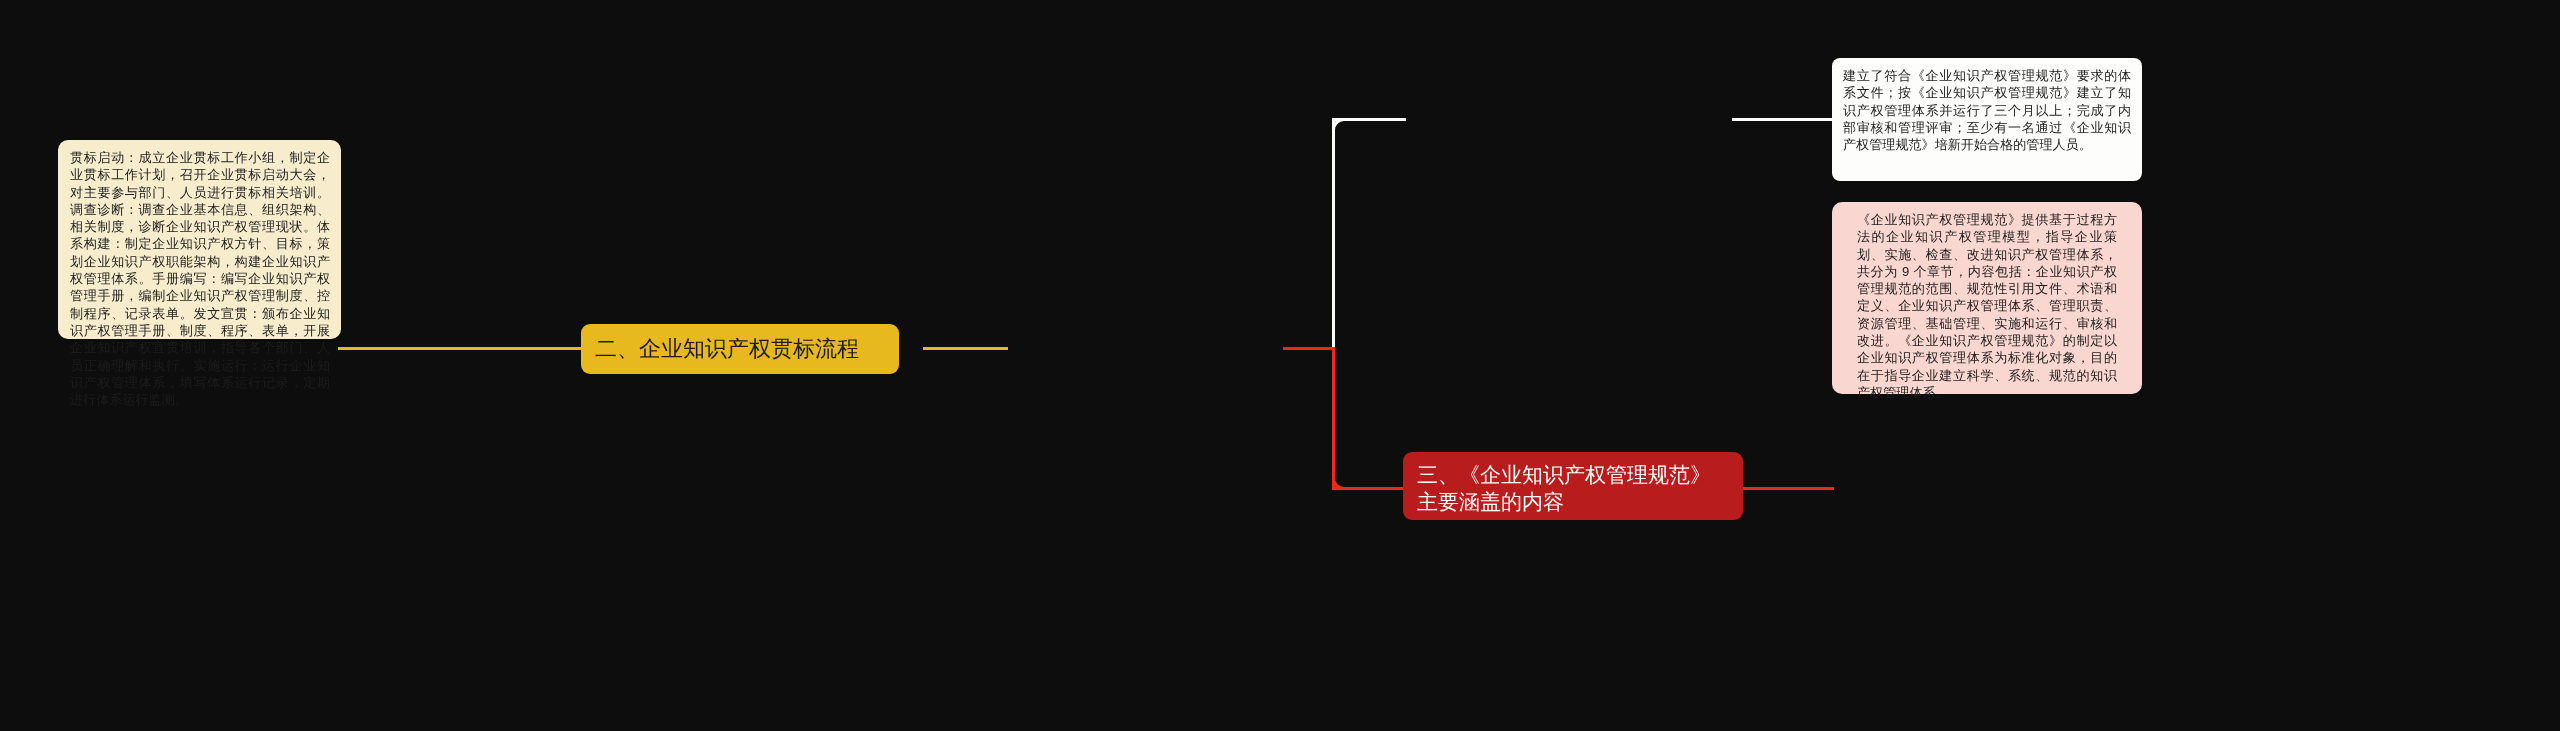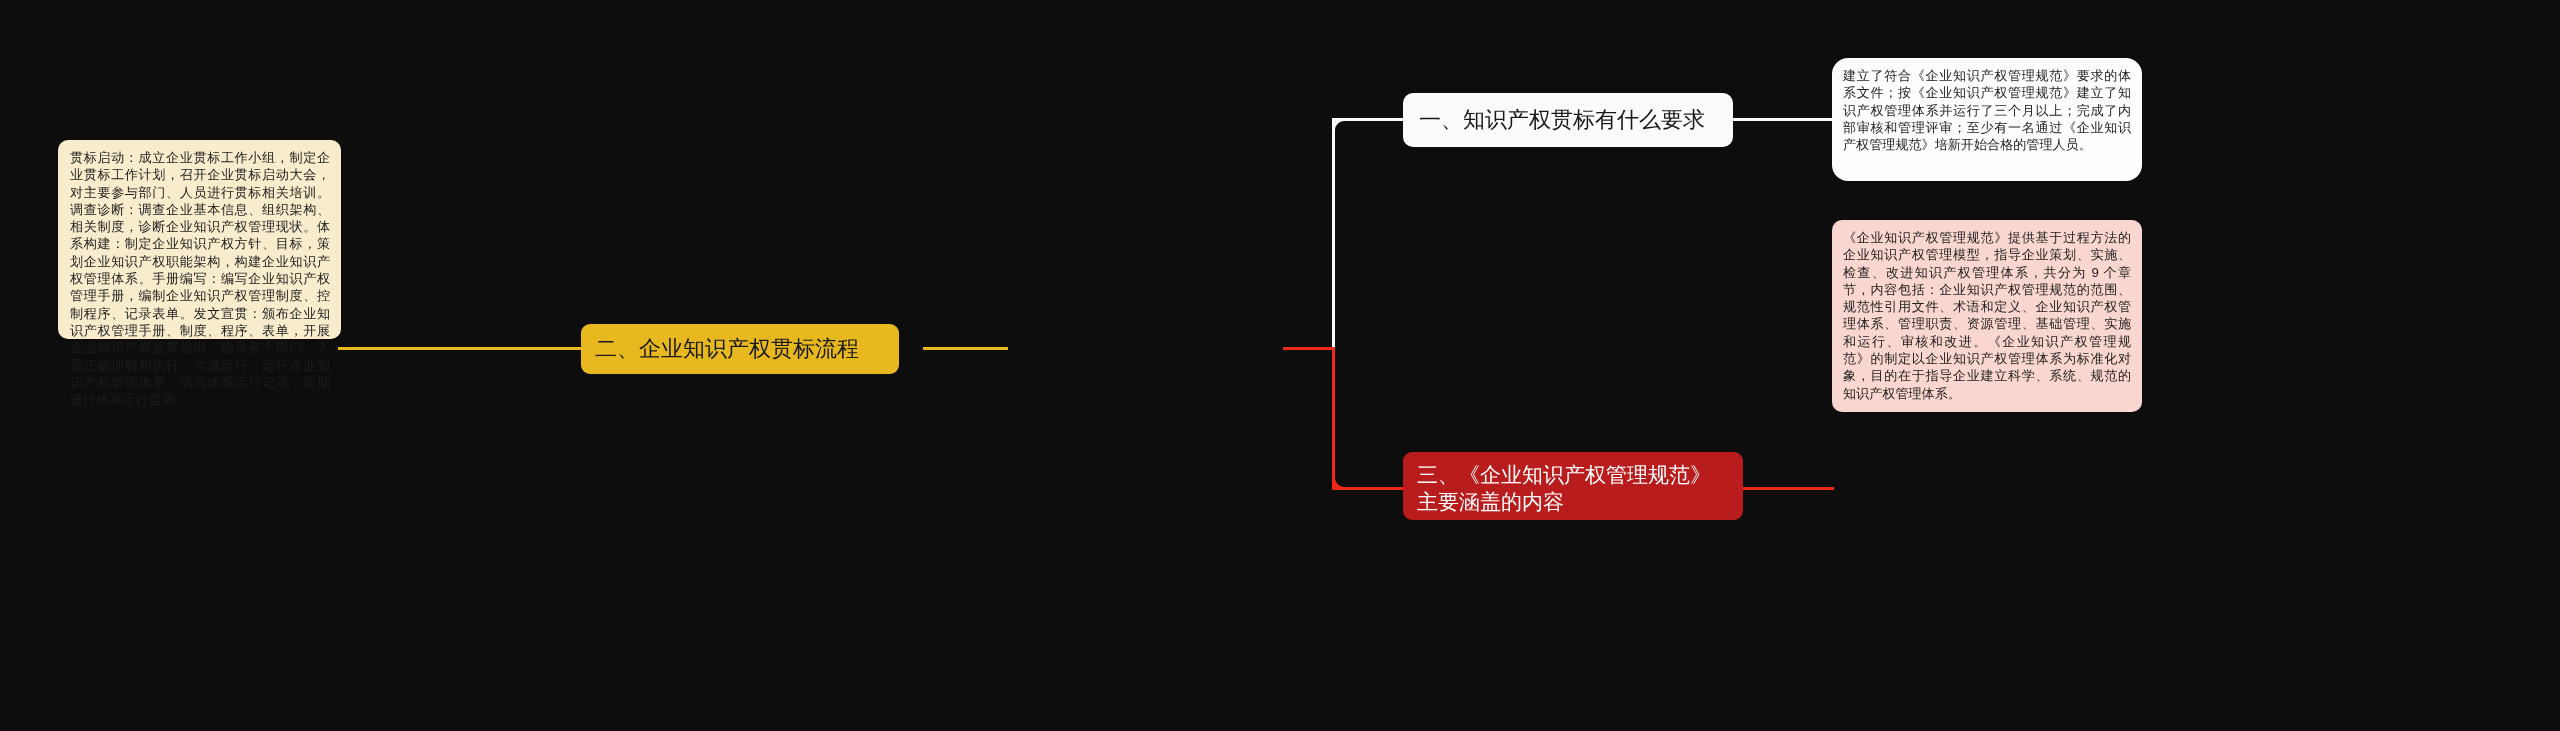--- a/index.html
+++ b/index.html
@@ -51,21 +51,21 @@
     background:#fbfbf9;
     display:flex; align-items:center;
     border-radius:10px; padding-left:16px;
   }
   #white-node .txt { font-size:22px; color:#19191a; white-space:nowrap; }
 
   
   #white-detail {
     left:1832px; top:58px; width:310px; height:123px;
     background:#fdfdfc;
-    border-radius:16px;
+    border-radius:8px;
     padding:9px 11px;
   }
   #white-detail .txt {
     font-size:13.1px; line-height:17.3px; color:#1d1d1d;
     text-align:justify; text-justify:inter-character;
     word-break:break-all;
   }
 
   
   #red-node {
@@ -74,22 +74,21 @@
     border-radius:9px;
     padding:9px 14px 0 14px;
   }
   #red-node .txt { font-size:21px; line-height:27px; color:#ffffff; }
 
   
   #pink-detail {
     left:1832px; top:202px; width:310px; height:192px;
     background:#fad6d0;
     border-radius:10px;
-    padding:9px 11px;
-    margin-top:18px;
+    padding:9px 25px;
   }
   #pink-detail .txt {
     font-size:13.1px; line-height:17.3px; color:#1d1d1d;
     text-align:justify; text-justify:inter-character;
     word-break:break-all;
   }
 
   
   .conn { position:absolute; }
   .h-line { height:3px; }
@@ -146,23 +145,20 @@
 
   <div class="node" id="beige-box">
     <div class="txt">贯标启动：成立企业贯标工作小组，制定企业贯标工作计划，召开企业贯标启动大会，对主要参与部门、人员进行贯标相关培训。调查诊断：调查企业基本信息、组织架构、相关制度，诊断企业知识产权管理现状。体系构建：制定企业知识产权方针、目标，策划企业知识产权职能架构，构建企业知识产权管理体系。手册编写：编写企业知识产权管理手册，编制企业知识产权管理制度、控制程序、记录表单。发文宣贯：颁布企业知识产权管理手册、制度、程序、表单，开展企业知识产权宣贯培训，指导各个部门、人员正确理解和执行。实施运行：运行企业知识产权管理体系，填写体系运行记录，定期进行体系运行监测。</div>
   </div>
 
   <div class="node" id="yellow-node">
     <div class="txt">二、企业知识产权贯标流程</div>
   </div>
 
 
-  <div class="node" id="white-node">
-    <div class="txt">一、知识产权贯标有什么要求</div>
-  </div>
 
   <div class="node" id="white-detail">
     <div class="txt">建立了符合《企业知识产权管理规范》要求的体系文件；按《企业知识产权管理规范》建立了知识产权管理体系并运行了三个月以上；完成了内部审核和管理评审；至少有一名通过《企业知识产权管理规范》培新开始合格的管理人员。</div>
   </div>
 
   <div class="node" id="red-node">
     <div class="txt">三、《企业知识产权管理规范》主要涵盖的内容</div>
   </div>
 
   <div class="node" id="pink-detail">

